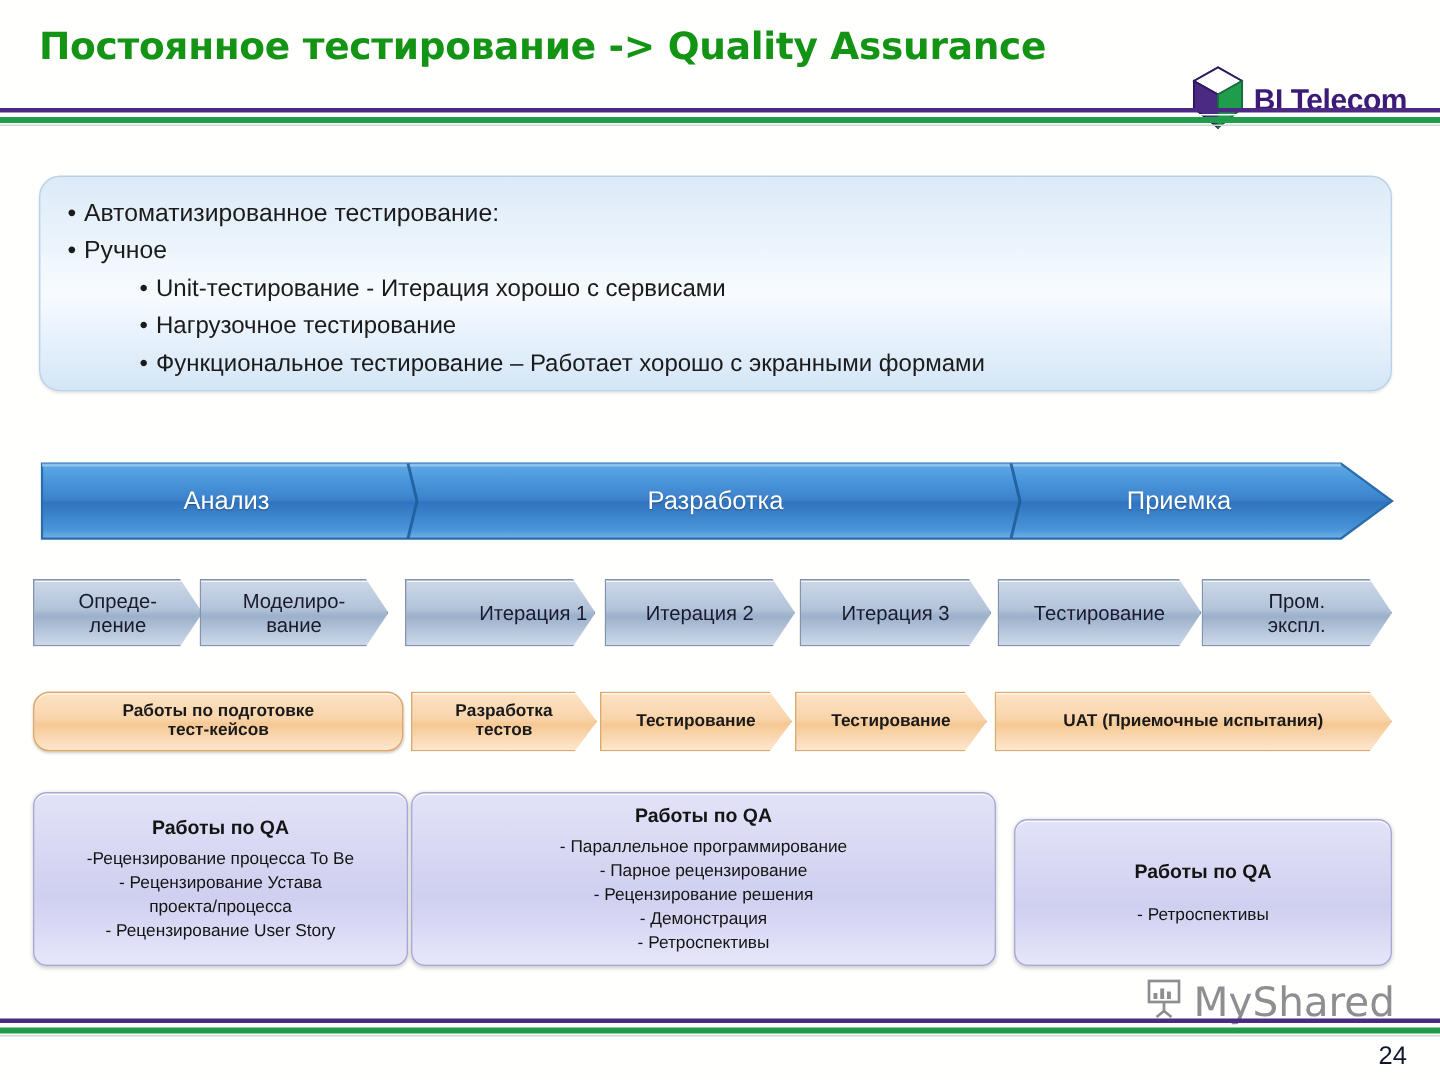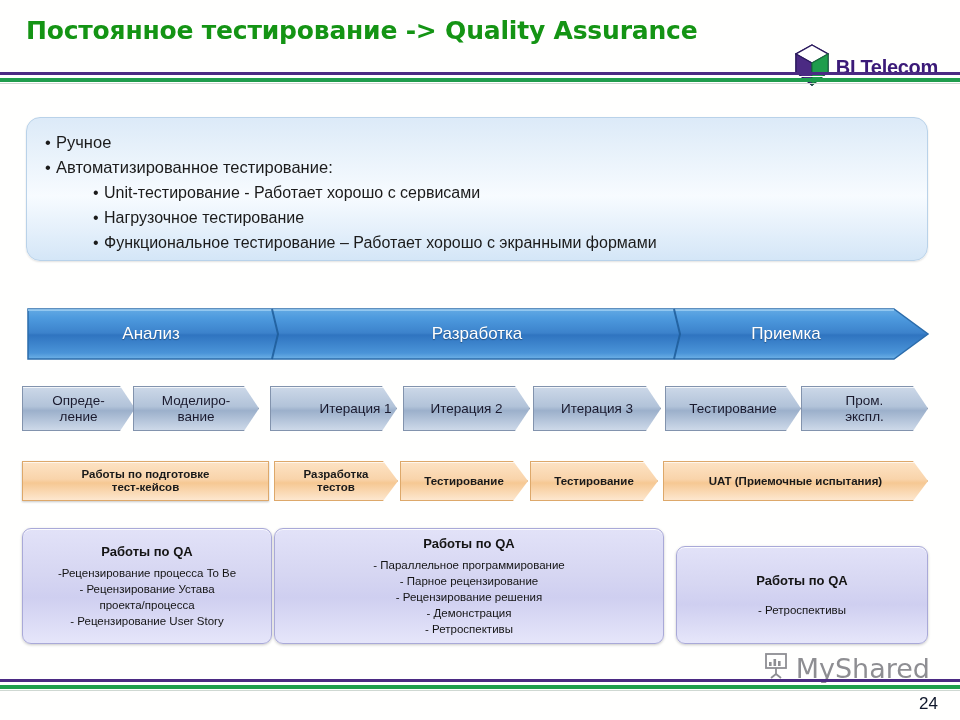--- a/index.html
+++ b/index.html
@@ -79,21 +79,21 @@
   .row-work .chev{
     height:40px;
     color:#1a1a1a;font-size:11.5px;font-weight:bold;
     background:linear-gradient(180deg,#fde3c4 0%,#f9d4ab 45%,#f6c893 55%,#fde7cf 100%);
     border:1px solid #dda86a;
     box-shadow:inset 0 1px 0 rgba(255,255,255,.7), 0 1px 2px rgba(0,0,0,.22);
   }
   .arrowshape{
     clip-path:polygon(0 0, calc(100% - 15px) 0, 100% 50%, calc(100% - 15px) 100%, 0 100%);
   }
-  .boxshape{clip-path:none;}
+  .boxshape{clip-path:none;border-radius:11px;}
 
   
   .qabox{
     position:absolute;box-sizing:border-box;
     border-radius:9px;
     background:linear-gradient(180deg,#e2e2f8 0%,#d6d6f2 40%,#cfcff0 60%,#e6e6fa 100%);
     border:1px solid #a9a9d8;
     box-shadow:inset 0 1px 0 rgba(255,255,255,.85), 0 1px 3px rgba(0,0,0,.22);
     color:#141414;text-align:center;
     padding:8px 10px;
@@ -139,23 +139,23 @@
     <span class="logo-text">BI Telecom</span>
   </div>
 
   <div class="hdr-rule r1"></div>
   <div class="hdr-rule r2"></div>
   <div class="hdr-rule r3"></div>
   <div class="hdr-rule r4"></div>
 
   <div class="panel">
     <ul>
+      <li class="l1"><span class="bul">•</span><span>Автоматизированное тестирование:</span></li>
       <li class="l1"><span class="bul">•</span><span>Ручное</span></li>
-      <li class="l1"><span class="bul">•</span><span>Автоматизированное тестирование:</span></li>
-      <li class="l2"><span class="bul">•</span><span>Unit-тестирование - Работает хорошо с сервисами</span></li>
+      <li class="l2"><span class="bul">•</span><span>Unit-тестирование - Итерация хорошо с сервисами</span></li>
       <li class="l2"><span class="bul">•</span><span>Нагрузочное тестирование</span></li>
       <li class="l2"><span class="bul">•</span><span>Функциональное тестирование – Работает хорошо с экранными формами</span></li>
     </ul>
   </div>
 
   <div class="phasebar">
     <svg width="904" height="56" viewBox="0 0 904 56">
       <defs>
         <linearGradient id="pg" x1="0" y1="0" x2="0" y2="1">
           <stop offset="0%" stop-color="#63aae4"></stop>

